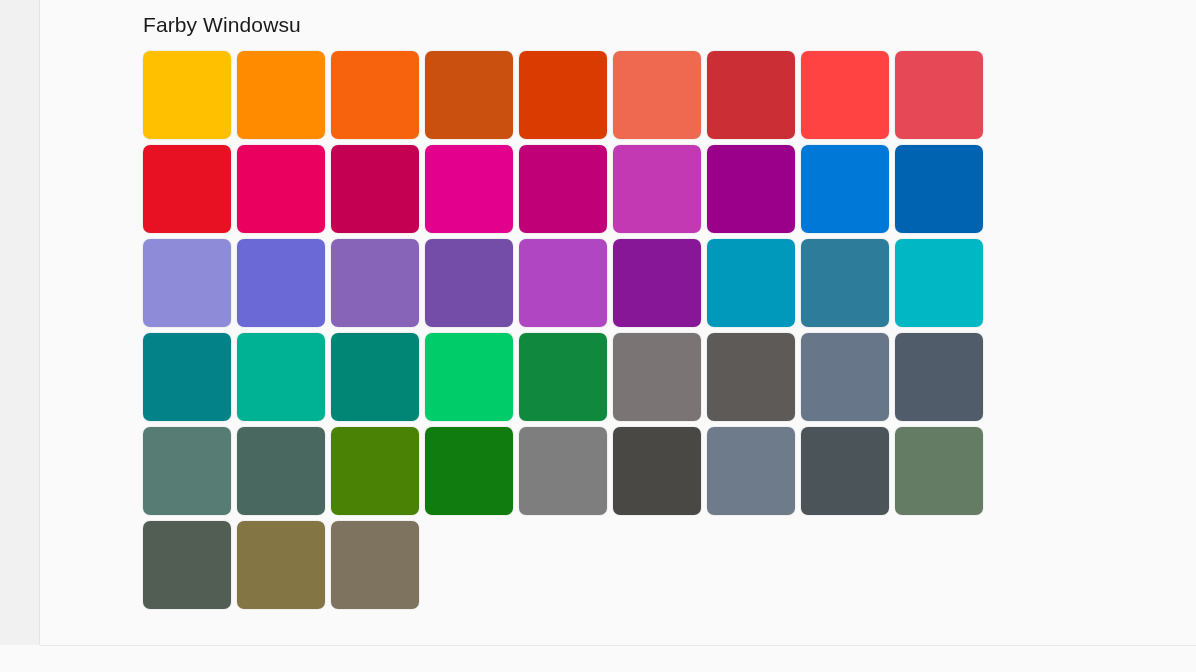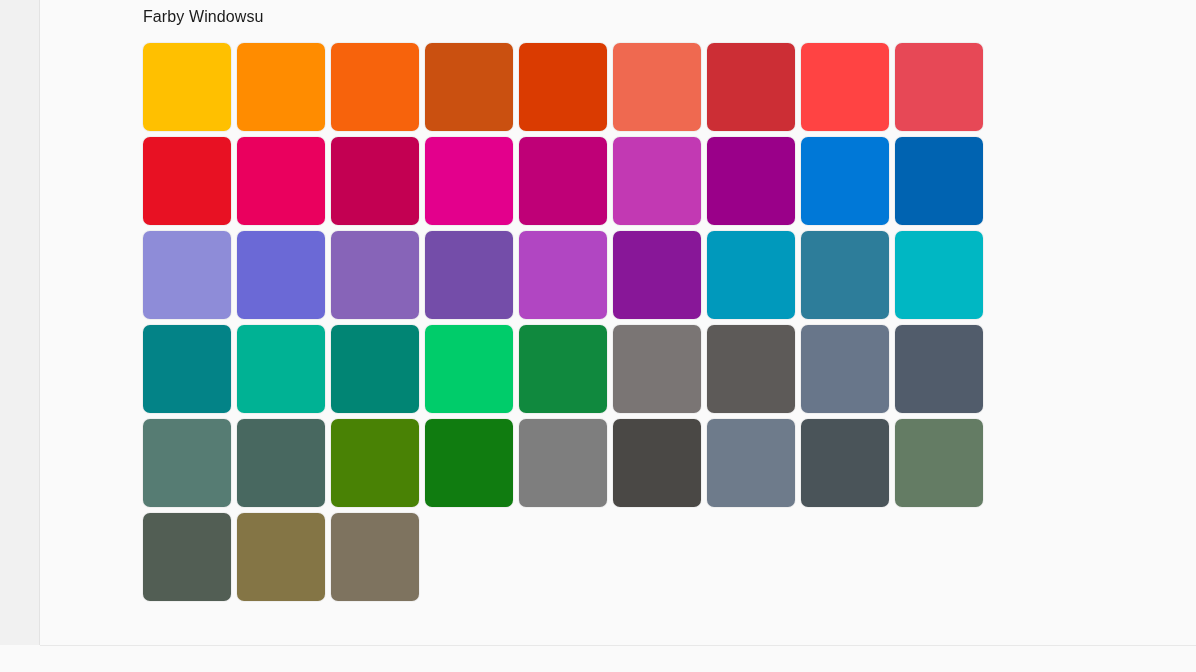--- a/index.html
+++ b/index.html
@@ -53,25 +53,26 @@
   }
 
   .content {
     position: absolute;
     left: 143px;
     top: 0;
     width: 1010px;
   }
 
   .panel-title {
-    font-size: 16px;
+    font-size: 21px;
     line-height: 34px;
     color: #1b1b1b;
     font-weight: 400;
     letter-spacing: 0.1px;
+    padding-top: 8px;
     margin: 0 0 9px 0;
     white-space: nowrap;
   }
 
   .swatch-grid {
     display: grid;
     grid-template-columns: repeat(9, 88px);
     column-gap: 6px;
     row-gap: 6px;
     width: 846px;

